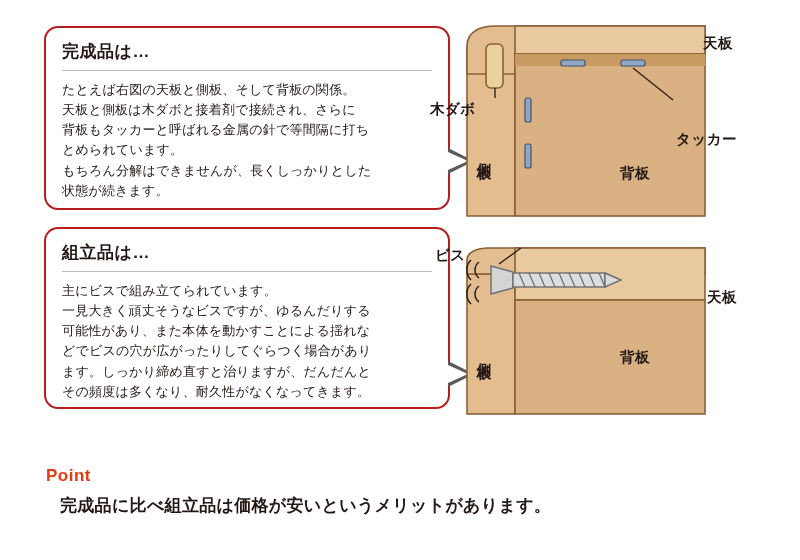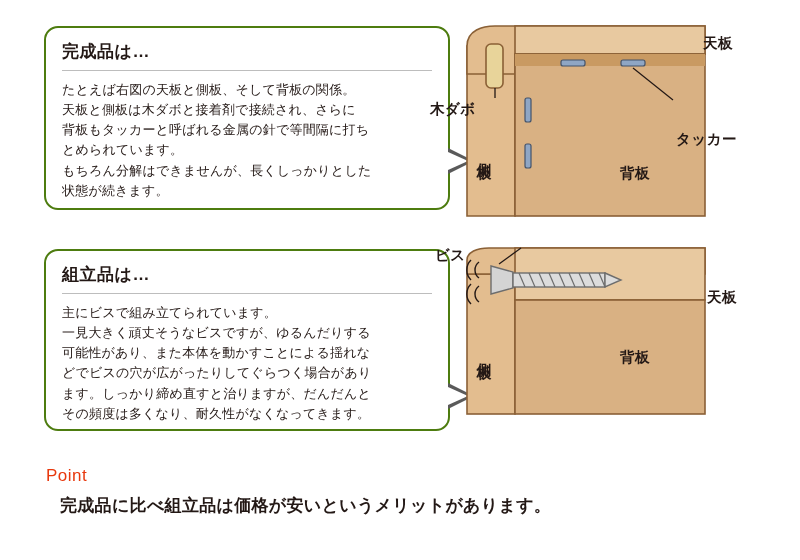--- a/index.html
+++ b/index.html
@@ -18,21 +18,21 @@
   .stage {
     position: absolute;
     left: 0; top: 0;
     width: 800px; height: 560px;
   }
 
   
   .balloon {
     position: absolute;
     background: #ffffff;
-    border: 2px solid #4d7c0f;
+    border: 2px solid #b91c1c;
     border-radius: 14px;
     box-sizing: border-box;
   }
   .balloon .title {
     font-size: 17px;
     font-weight: bold;
     letter-spacing: 0.5px;
     color: #231815;
   }
   .balloon .rule {
@@ -61,21 +61,21 @@
     border-bottom: 13px solid transparent;
     border-left: 26px solid #5a5a5a;
   }
   #balloon1 .tail-in {
     right: -20px; top: 124px;
     border-top: 9px solid transparent;
     border-bottom: 9px solid transparent;
     border-left: 20px solid #ffffff;
   }
 
-  #balloon2 { left: 44px; top: 249px; width: 406px; height: 182px; }
+  #balloon2 { left: 44px; top: 227px; width: 406px; height: 182px; }
   #balloon2 .tail {
     right: -26px; top: 132px;
     border-top: 13px solid transparent;
     border-bottom: 13px solid transparent;
     border-left: 26px solid #5a5a5a;
   }
   #balloon2 .tail-in {
     right: -20px; top: 136px;
     border-top: 9px solid transparent;
     border-bottom: 9px solid transparent;
@@ -84,21 +84,21 @@
 
   
   #point-block {
     position: absolute;
     left: 46px;
     top: 466px;
     width: 700px;
   }
   #point-label {
     color: #e8380d;
-    font-weight: normal;
+    font-weight: bold;
     font-size: 17px;
     letter-spacing: 0.5px;
   }
   #point-text {
     margin-top: 8px;
     margin-left: 14px;
     font-size: 17px;
     font-weight: bold;
     letter-spacing: 0.3px;
     color: #231815;

